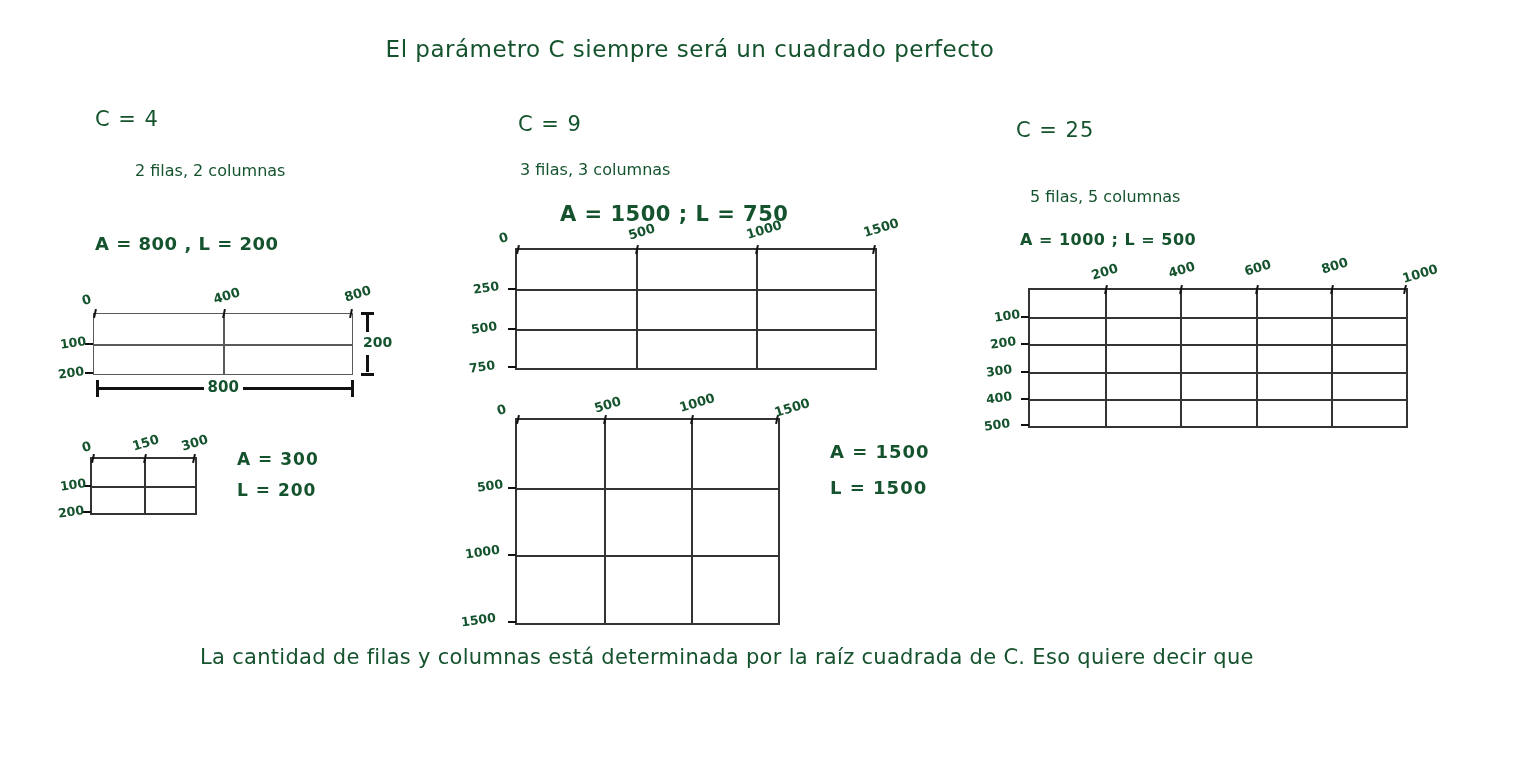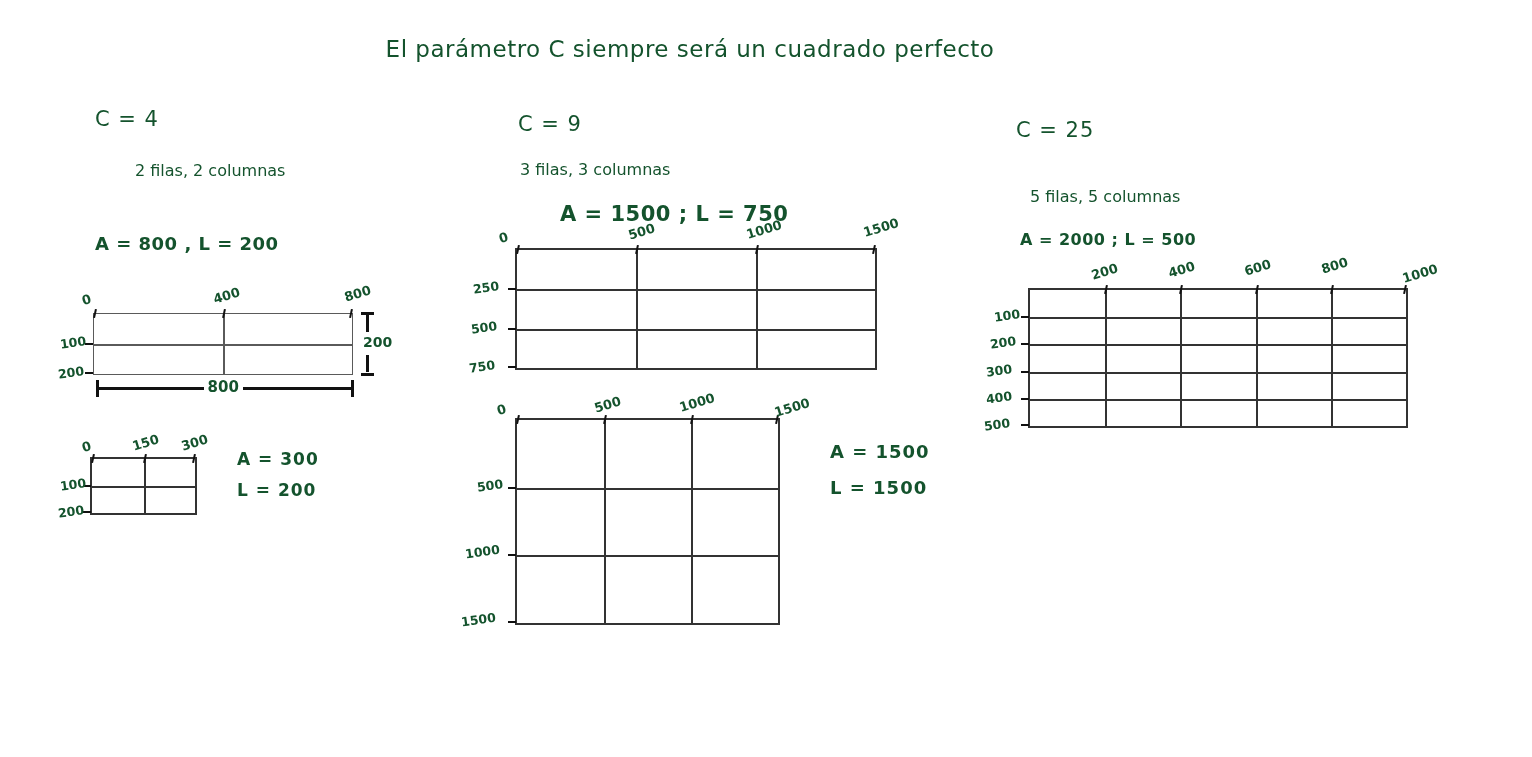--- a/index.html
+++ b/index.html
@@ -132,21 +132,21 @@
     <span class="xl" style="left:calc(100% - 4px); top:-20px;">1500</span>
     <span class="yl" style="left:-40px; top:calc(33.33% - 10px);">500</span>
     <span class="yl" style="left:-52px; top:calc(66.66% - 11px);">1000</span>
     <span class="yl" style="left:-56px; top:calc(100% - 11px);">1500</span>
   </div>
   <div class="hw side-ann" style="left:830px; top:441px;">A = 1500</div>
   <div class="hw side-ann" style="left:830px; top:477px;">L = 1500</div>
 
   <div class="hw clabel" style="left:1016px; top:118px;">C = 25</div>
   <div class="hw sublabel" style="left:1030px; top:187px;">5 filas, 5 columnas</div>
-  <div class="hw params" style="left:1020px; top:230px; font-size:16px;">A = 2000   ;   L = 500</div>
+  <div class="hw params" style="left:1020px; top:230px; font-size:16px;">A = 1000   ;   L = 500</div>
 
   <div class="gridbox" style="left:1028px; top:288px; width:380px; height:140px;">
     <div class="v" style="left:20%;"></div>
     <div class="v" style="left:40%;"></div>
     <div class="v" style="left:60%;"></div>
     <div class="v" style="left:80%;"></div>
     <div class="h" style="top:20%;"></div>
     <div class="h" style="top:40%;"></div>
     <div class="h" style="top:60%;"></div>
     <div class="h" style="top:80%;"></div>
@@ -165,14 +165,15 @@
     <span class="xl" style="left:calc(60% - 12px); top:-30px;">600</span>
     <span class="xl" style="left:calc(80% - 10px); top:-32px;">800</span>
     <span class="xl" style="left:calc(100% - 4px); top:-24px;">1000</span>
     <span class="yl" style="left:-36px; top:calc(20% - 9px);">100</span>
     <span class="yl" style="left:-40px; top:calc(40% - 9px);">200</span>
     <span class="yl" style="left:-44px; top:calc(60% - 9px);">300</span>
     <span class="yl" style="left:-44px; top:calc(80% - 9px);">400</span>
     <span class="yl" style="left:-46px; top:calc(100% - 9px);">500</span>
   </div>
 
+  <div class="hw footer-line" style="left:200px; top:645px;">La cantidad de filas y columnas está determinada por la raíz cuadrada de C. Eso quiere decir que</div>
 
 </div>
 
 </body></html>

